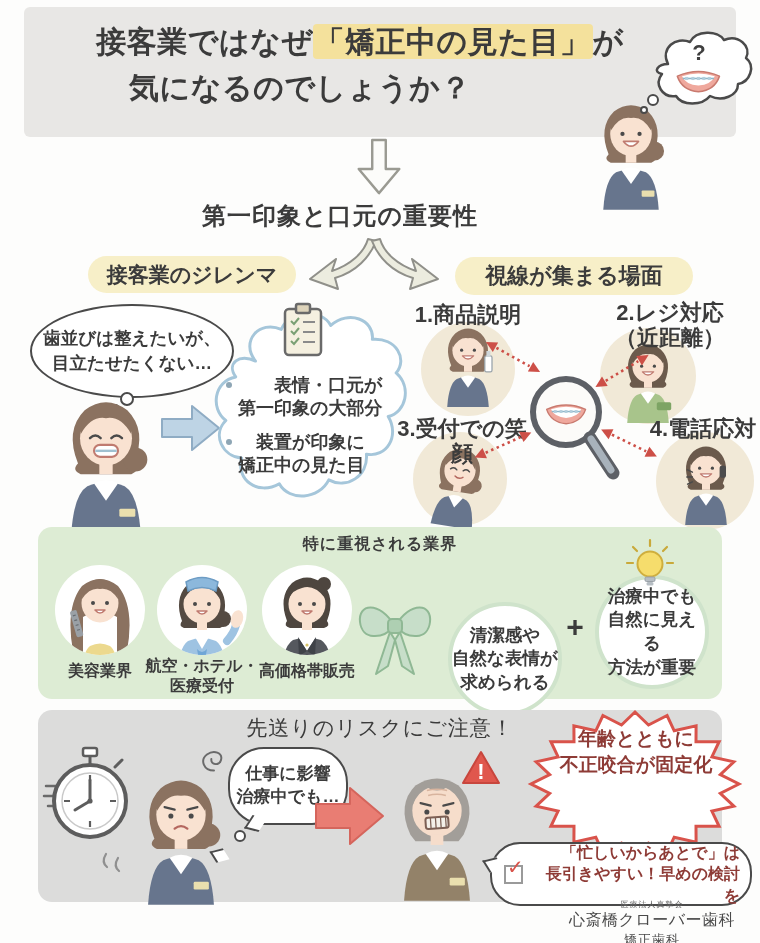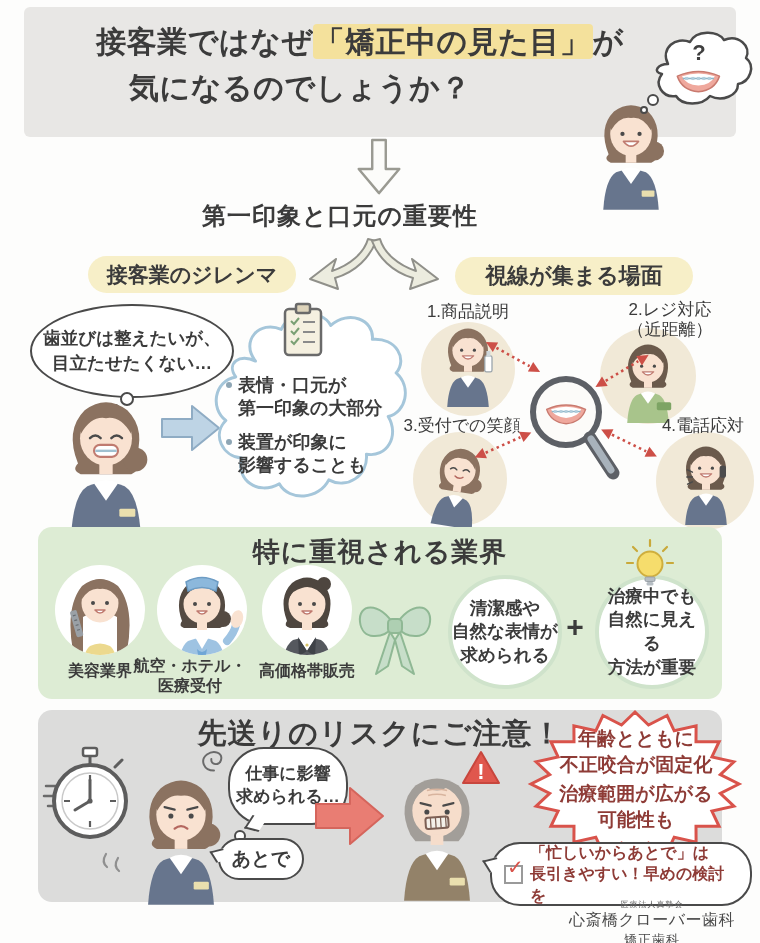--- a/index.html
+++ b/index.html
@@ -1,19 +1,19 @@
 <!DOCTYPE html>
 <html><head>
 <meta charset="utf-8">
 <style>
   html,body{margin:0;padding:0;background:#fff;}
   body{font-family:"Liberation Sans","DejaVu Sans",sans-serif;color:#3b3b3b;}
   .stage{position:relative;width:760px;height:943px;background:#fdfdfc;overflow:hidden;}
   .abs{position:absolute;}
-  .pre{white-space:pre-line;}
+  .pre{white-space:pre-line;text-align:right;}
   .ctr{text-align:center;}
 
   .band-top{left:24px;top:7px;width:712px;height:130px;background:#e8e7e5;border-radius:6px;}
   .title-l1{left:40px;top:22px;width:640px;font-size:30px;font-weight:bold;letter-spacing:.5px;}
   .title-l2{left:40px;top:68px;width:520px;font-size:30px;font-weight:bold;letter-spacing:.5px;}
   .hl{background:#f4e19c;border-radius:4px;padding:1px 2px;}
 
   .pill{background:#f7efc8;border-radius:19px;font-weight:bold;display:flex;align-items:center;justify-content:center;}
   .pill-left{left:88px;top:256px;width:208px;height:37px;font-size:21px;}
   .pill-right{left:455px;top:257px;width:238px;height:38px;font-size:22px;}
@@ -22,32 +22,32 @@
 
   .ellipse-bubble{left:30px;top:304px;width:200px;height:90px;background:#fff;border:2.5px solid #4a4a4a;border-radius:50%;display:flex;align-items:center;justify-content:center;font-size:17.5px;font-weight:bold;line-height:1.45;}
   .dotc{background:#fff;border:2px solid #4a4a4a;border-radius:50%;}
 
   .cloud-points{left:226px;top:374px;width:176px;}
   .point-row{display:flex;margin-bottom:10px;}
   .point-dot{width:6px;height:6px;border-radius:50%;background:#8ea6b5;margin:8px 6px 0 0;flex:none;}
   .point-text{font-size:18px;font-weight:bold;line-height:1.3;}
 
   .cream{background:#f1e9d7;border-radius:50%;}
-  .scene-label{font-size:17px;font-weight:normal;line-height:1.15;}
+  .scene-label{font-size:22px;font-weight:bold;line-height:1.15;}
   .gaze-caption{left:462px;top:476px;width:220px;font-size:19.5px;font-weight:bold;line-height:1.3;}
 
   .band-green{left:38px;top:527px;width:684px;height:172px;background:#ddecd4;border-radius:14px;}
-  .g-heading{left:38px;top:534px;width:684px;font-size:27px;font-weight:bold;letter-spacing:1px;}
+  .g-heading{left:38px;top:534px;width:684px;font-size:16px;font-weight:bold;letter-spacing:1px;}
   .avatar{width:90px;height:90px;background:#fff;border-radius:50%;overflow:hidden;}
   .g-label{font-size:16px;font-weight:bold;line-height:1.25;}
   .g-circle{width:114px;height:114px;background:#fff;border:4px solid #cfe3cb;border-radius:50%;box-sizing:border-box;display:flex;align-items:center;justify-content:center;font-size:17.5px;font-weight:bold;line-height:1.35;}
   .plus{left:558px;top:610px;width:34px;font-size:30px;font-weight:bold;}
 
   .band-bottom{left:38px;top:710px;width:684px;height:192px;background:#dcdcdb;border-radius:14px;}
-  .r-heading{left:100px;top:714px;width:560px;font-size:29px;font-weight:bold;letter-spacing:1px;}
+  .r-heading{left:100px;top:714px;width:560px;font-size:21px;font-weight:normal;letter-spacing:1px;}
   .speech{background:#fff;border:2.5px solid #4a4a4a;box-sizing:border-box;display:flex;align-items:center;justify-content:center;font-weight:bold;}
   .bubble1{left:228px;top:747px;width:120px;height:78px;border-radius:36px;font-size:17px;line-height:1.35;}
   .tail{position:absolute;background:#fff;width:13px;height:13px;border-left:2.5px solid #4a4a4a;border-bottom:2.5px solid #4a4a4a;}
   .tail1{left:248px;top:816px;transform:rotate(15deg) skew(-18deg);}
   .bubble2{left:218px;top:838px;width:86px;height:42px;border-radius:21px;font-size:19px;}
   .tail2{left:213px;top:849px;width:11px;height:11px;transform:rotate(58deg) skew(-18deg);}
   .burst-text{width:180px;font-size:19px;font-weight:bold;line-height:1.35;color:#8e3b36;}
   .advice{left:490px;top:842px;width:262px;height:64px;border-radius:30px;font-size:16px;color:#8e3b36;justify-content:flex-start;padding:0 10px 0 12px;}
   .tail3{left:486px;top:858px;width:12px;height:12px;transform:rotate(58deg) skew(-18deg);}
   .checkbox{position:relative;flex:none;width:15px;height:15px;border:2px solid #9a9a9a;background:#fff;margin-right:7px;}
@@ -156,21 +156,21 @@
 
   <div class="abs cloud-points">
     <div class="point-row">
       <span class="point-dot"></span>
       <span class="point-text pre">表情・口元が
 第一印象の大部分</span>
     </div>
     <div class="point-row">
       <span class="point-dot"></span>
       <span class="point-text pre">装置が印象に
-影響することも</span>
+矯正中の見た目</span>
     </div>
   </div>
 
   <div class="abs cream" style="left:421px;top:322px;width:94px;height:94px;"></div>
   <div class="abs cream" style="left:600px;top:328px;width:96px;height:96px;"></div>
   <div class="abs cream" style="left:413px;top:432px;width:94px;height:94px;"></div>
   <div class="abs cream" style="left:656px;top:432px;width:98px;height:98px;"></div>
 
   <svg class="abs" style="left:432px;top:318px;" width="72" height="90" viewBox="0 0 90 110">
     <path d="M24,58 Q14,33 29,18 Q45,6 61,18 Q76,33 66,58 Q71,63 64,66 L26,66 Q19,63 24,58Z" fill="#8b7260"></path>
@@ -320,33 +320,33 @@
       <rect x="40" y="57" width="10" height="8" fill="#f9e2d1"></rect>
       <path d="M19,110 Q21,81 31,75 Q45,70 59,75 Q69,81 71,110Z" fill="#55585e"></path>
       <path d="M36,72 L45,86 L54,72 Q45,67 36,72Z" fill="#fff"></path>
       <path d="M36,72 L45,86 L37,91Z" fill="#3f4248"></path>
         <path d="M54,72 L45,86 L53,91Z" fill="#3f4248"></path>
       <circle cx="45" cy="80" r="1.6" fill="#d8c46a"></circle>
     </svg>
   </div>
 
   <div class="abs g-label ctr" style="left:40px;top:661px;width:120px;">美容業界</div>
-  <div class="abs g-label ctr pre" style="left:130px;top:656px;width:120px;">航空・ホテル・
+  <div class="abs g-label ctr pre" style="left:142px;top:656px;width:120px;">航空・ホテル・
 医療受付</div>
   <div class="abs g-label ctr" style="left:240px;top:661px;width:134px;text-align:center;">高価格帯販売</div>
 
   <svg class="abs" style="left:352px;top:588px;" width="86" height="92" viewBox="0 0 86 92">
     <path d="M43,38 C26,12 6,16 8,34 C10,52 30,52 43,38Z" fill="#c7dec9" stroke="#8fb894" stroke-width="2" stroke-linejoin="round"></path>
     <path d="M43,38 C60,12 80,16 78,34 C76,52 56,52 43,38Z" fill="#c7dec9" stroke="#8fb894" stroke-width="2" stroke-linejoin="round"></path>
     <path d="M38,44 L24,86 L36,78 L43,52Z" fill="#c7dec9" stroke="#8fb894" stroke-width="2" stroke-linejoin="round"></path>
     <path d="M48,44 L62,86 L50,78 L43,52Z" fill="#c7dec9" stroke="#8fb894" stroke-width="2" stroke-linejoin="round"></path>
     <rect x="36" y="31" width="14" height="14" rx="4" fill="#aecfb2" stroke="#8fb894" stroke-width="2"></rect>
   </svg>
 
-  <div class="abs g-circle ctr pre" style="left:448px;top:575px;">清潔感や
+  <div class="abs g-circle ctr pre" style="left:448px;top:602px;">清潔感や
 自然な表情が
 求められる</div>
   <div class="abs plus ctr">+</div>
   <div class="abs g-circle ctr pre" style="left:595px;top:575px;">治療中でも
 自然に見える
 方法が重要</div>
 
   <svg class="abs" style="left:624px;top:538px;" width="52" height="54" viewBox="0 0 52 54">
     <path d="M26,2 v6 M9,9 l4,4 M43,9 l-4,4 M3,25 h6 M49,25 h-6" stroke="#c9a93a" stroke-width="2.2" stroke-linecap="round"></path>
     <circle cx="26" cy="26" r="12.5" fill="#f6dd6c" stroke="#cfae3d" stroke-width="2"></circle>
@@ -387,24 +387,23 @@
     <path d="M19,110 Q21,81 31,75 Q45,69 59,75 Q69,81 71,110Z" fill="#67758d"></path>
     <path d="M36,73 L45,86 L54,73 Q45,68 36,73Z" fill="#fff"></path>
     <rect x="55" y="92" width="12" height="6" rx="1" fill="#eadfae"></rect>
   </svg>
 
   <svg class="abs" style="left:98px;top:850px;" width="30" height="28" viewBox="0 0 30 28">
     <path d="M8,4 Q3,12 9,17 M20,8 Q15,16 21,21" fill="none" stroke="#8f8f8f" stroke-width="2.2" stroke-linecap="round"></path>
   </svg>
 
   <div class="abs speech bubble1 ctr pre">仕事に影響
-求められる…</div>
+治療中でも…</div>
   <div class="abs tail tail1"></div>
   <div class="abs dotc" style="left:234px;top:830px;width:8px;height:8px;"></div>
-  <div class="abs speech bubble2 ctr">あとで</div>
   <div class="abs tail tail2"></div>
 
   <svg class="abs" style="left:314px;top:784px;" width="72" height="64" viewBox="0 0 72 64">
     <path d="M2,20 H36 V4 L69,32 L36,60 V44 H2 Z" fill="#e97d73" stroke="#d5655c" stroke-width="2" stroke-linejoin="round"></path>
   </svg>
 
   <svg class="abs" style="left:380px;top:760px;" width="114" height="142" viewBox="0 0 90 110">
     <path d="M24,58 Q13,34 28,19 Q45,8 62,19 Q77,34 66,58 L62,63 L28,63Z" fill="#a29e99"></path>
     <ellipse cx="45" cy="39" rx="19.5" ry="20.5" fill="#f6ddcb"></ellipse>
     <path d="M26,34 Q27,15 45,14 Q63,15 64,34 Q60,24 52,21 Q45,25 38,21 Q30,24 26,34Z" fill="#a29e99"></path>
@@ -425,22 +424,20 @@
   <svg class="abs" style="left:460px;top:749px;" width="42" height="38" viewBox="0 0 42 38">
     <path d="M21,3 L39,34 H3 Z" fill="#e0574d" stroke="#c8463d" stroke-width="2" stroke-linejoin="round"></path>
     <text x="21" y="30" text-anchor="middle" font-size="22" font-weight="bold" fill="#fff">!</text>
   </svg>
 
   <svg class="abs" style="left:526px;top:707px;" width="218" height="154" viewBox="0 0 218 154">
     <polygon id="burst-poly" points="213.0,77.0 194.3,86.3 207.9,99.2 185.9,104.1 193.1,119.3 170.0,119.3 170.1,135.2 148.2,130.2 141.1,145.5 122.5,136.0 109.0,149.0 95.5,136.0 76.9,145.5 69.8,130.2 47.9,135.2 48.0,119.3 24.9,119.3 32.1,104.1 10.1,99.2 23.7,86.3 5.0,77.0 23.7,67.7 10.1,54.8 32.1,49.9 24.9,34.7 48.0,34.7 47.9,18.8 69.8,23.8 76.9,8.5 95.5,18.0 109.0,5.0 122.5,18.0 141.1,8.5 148.2,23.8 170.1,18.8 170.0,34.7 193.1,34.7 185.9,49.9 207.9,54.8 194.3,67.7" fill="#fff" stroke="#d9534b" stroke-width="3" stroke-linejoin="miter"></polygon>
   </svg>
   <div class="abs burst-text ctr pre" style="left:546px;top:726px;">年齢とともに
 不正咬合が固定化</div>
-  <div class="abs burst-text ctr pre" style="left:546px;top:781px;">治療範囲が広がる
-可能性も</div>
 
   <div class="abs speech advice">
     <span class="checkbox">
         <span class="check">✓</span>
       </span>
     <span class="advice-text pre">「忙しいからあとで」は
 長引きやすい！早めの検討を</span>
   </div>
   <div class="abs tail tail3"></div>
 

